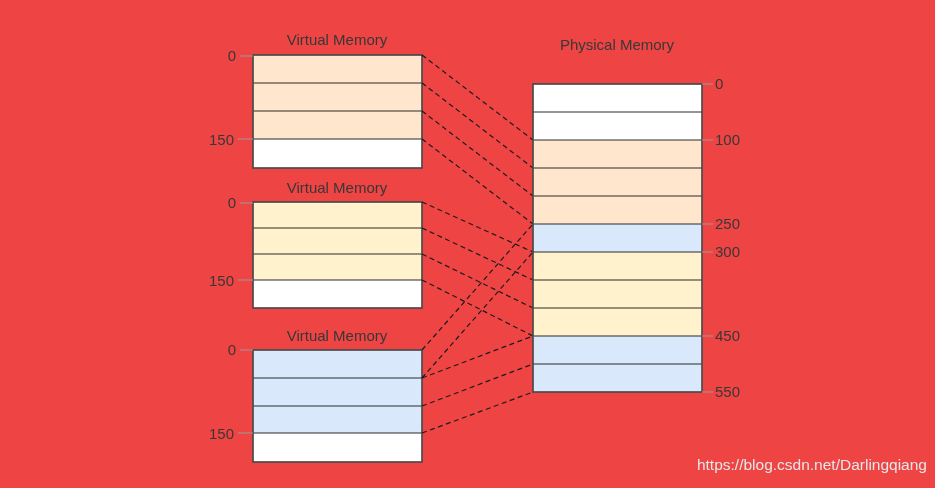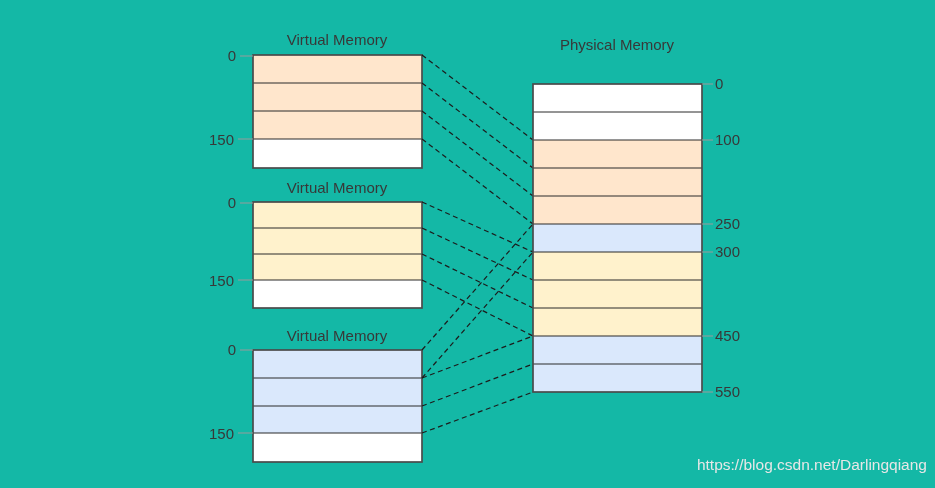--- a/index.html
+++ b/index.html
@@ -1,16 +1,16 @@
 <!DOCTYPE html>
 <html><head>
 <meta charset="utf-8">
 <style>
   html,body { margin:0; padding:0; background:#ffffff; }
-  .stage { position:relative; width:935px; height:488px; background:#14b8a6; overflow:hidden;
+  .stage { position:relative; width:935px; height:488px; background:#ef4444; overflow:hidden;
            font-family:"Liberation Sans", sans-serif; }
   svg { display:block; }
   .ttl  { font-family:"Liberation Sans", sans-serif; font-size:15px; fill:#383838; text-anchor:middle; }
   .num  { font-family:"Liberation Sans", sans-serif; font-size:15px; fill:#383838; }
   .numr { text-anchor:end; }
   .tick { stroke:#9a9a9a; stroke-width:1; }
   .box  { fill:none; stroke:#4a4a4a; stroke-width:1.7; }
   .divl { stroke:#2b2b2b; stroke-width:1; }
   .page { stroke:none; }
   .white{ fill:#ffffff; stroke:none; }

